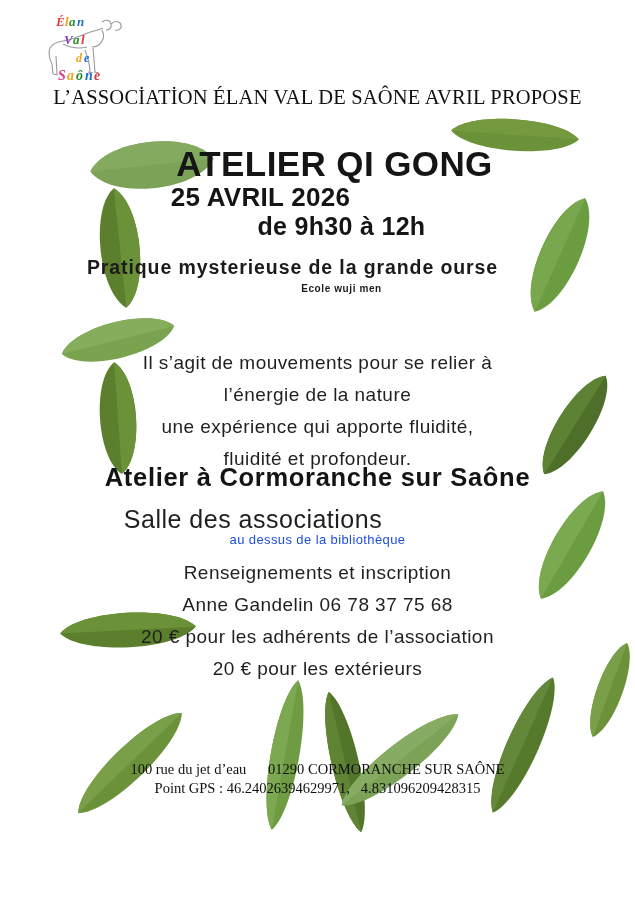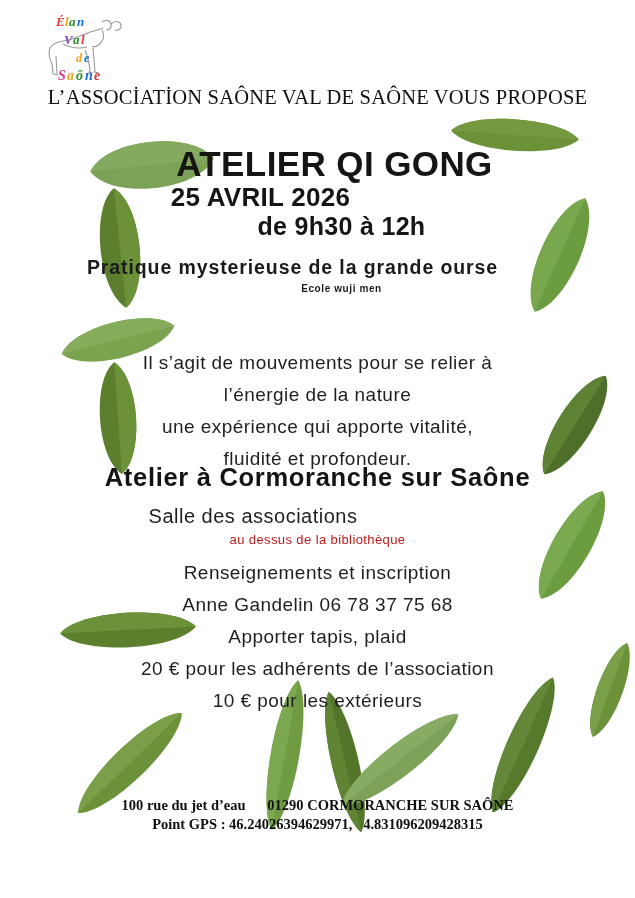--- a/index.html
+++ b/index.html
@@ -136,58 +136,57 @@
     font-size: 25.5px;
     font-weight: bold;
     letter-spacing: 0.7px;
     color: #141414;
   }
   .place-room {
     position: absolute;
     top: 505px;
     left: 0;
     width: 506px;
-    font-size: 20px;
+    font-size: 25px;
     font-weight: 300;
     letter-spacing: 0.5px;
     color: #1f1f1f;
   }
   .place-note {
     position: absolute;
     top: 532px;
     left: 0;
     width: 635px;
     font-size: 13px;
     font-weight: 300;
     letter-spacing: 0.4px;
-    color: #b91c1c;
+    color: #1d4ed8;
   }
 
   .info-block {
     position: absolute;
     top: 557px;
     left: 0;
     width: 635px;
   }
   .info-line {
     font-size: 19px;
     font-weight: 300;
     letter-spacing: 0.45px;
     color: #1f1f1f;
     line-height: 32px;
   }
 
   .footer-block {
     position: absolute;
-    top: 796px;
+    top: 760px;
     left: 0;
     width: 635px;
     font-family: "Liberation Serif", serif;
     color: #101010;
-    font-weight: bold;
   }
   .footer-address {
     font-size: 14.5px;
     line-height: 19px;
     white-space: pre;
   }
   .footer-gps {
     font-size: 14.5px;
     line-height: 19px;
     white-space: pre;
@@ -339,51 +338,50 @@
       <text x="27" y="76" font-size="14" fill="#f0a31e">a</text>
       <text x="36" y="76" font-size="14" fill="#2e8b2e">ô</text>
       <text x="45" y="76" font-size="14" fill="#1f6fd0">n</text>
       <text x="54" y="76" font-size="14" fill="#e03a3a">e</text>
     </g>
   </svg>
 </div>
 
 <div id="content">
 
-  <div class="assoc-header">L’ASSOCİATİON SAÔNE VAL DE SAÔNE VOUS PROPOSE</div>
+  <div class="assoc-header">L’ASSOCİATİON ÉLAN VAL DE SAÔNE AVRIL PROPOSE</div>
 
   <div class="title-main">ATELIER QI GONG</div>
 
   <div class="title-date">25 AVRIL 2026</div>
 
   <div class="title-time">de 9h30 à 12h</div>
 
   <div class="subtitle-practice">Pratique mysterieuse de la grande ourse</div>
 
   <div class="subtitle-school">Ecole wuji men</div>
 
   <div class="body-block">
     <div class="body-line">Il s’agit de mouvements pour se relier à</div>
     <div class="body-line">l’énergie de la nature</div>
-    <div class="body-line">une expérience qui apporte vitalité,</div>
+    <div class="body-line">une expérience qui apporte fluidité,</div>
     <div class="body-line">fluidité et profondeur.</div>
   </div>
 
   <div class="section-place">Atelier à Cormoranche sur Saône</div>
 
   <div class="place-room">Salle des associations</div>
 
   <div class="place-note">au dessus de la bibliothèque</div>
 
   <div class="info-block">
     <div class="info-line">Renseignements et inscription</div>
     <div class="info-line">Anne Gandelin 06 78 37 75 68</div>
-    <div class="info-line">Apporter tapis, plaid</div>
     <div class="info-line">20 € pour les adhérents de l’association</div>
-    <div class="info-line">10 € pour les extérieurs</div>
+    <div class="info-line">20 € pour les extérieurs</div>
   </div>
 
   <div class="footer-block">
     <div class="footer-address">100 rue du jet d’eau      01290 CORMORANCHE SUR SAÔNE</div>
     <div class="footer-gps">Point GPS : 46.24026394629971,   4.831096209428315</div>
   </div>
 
 </div>
 
 </body></html>

